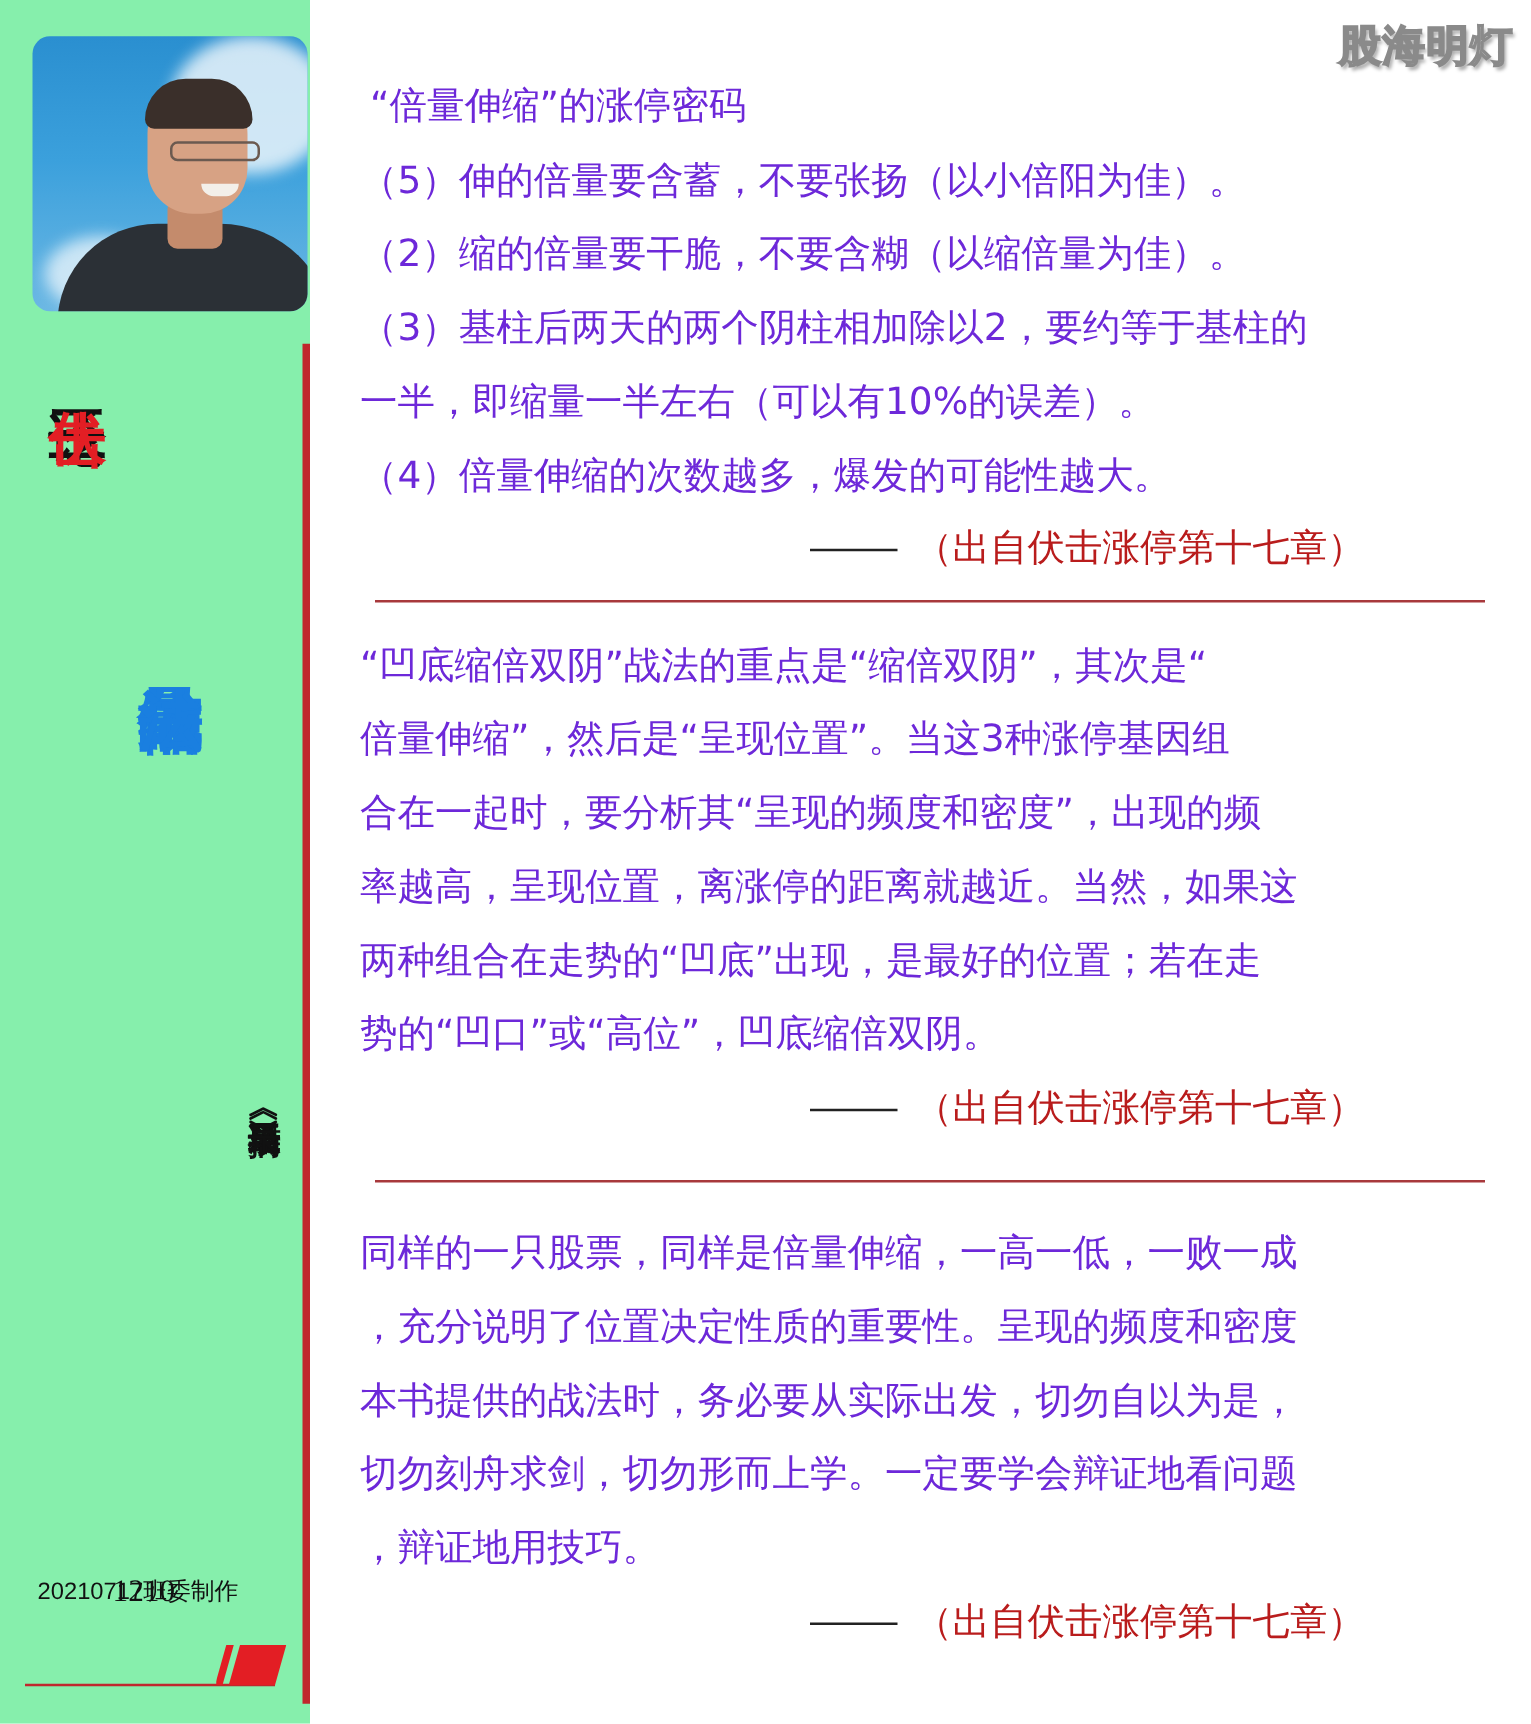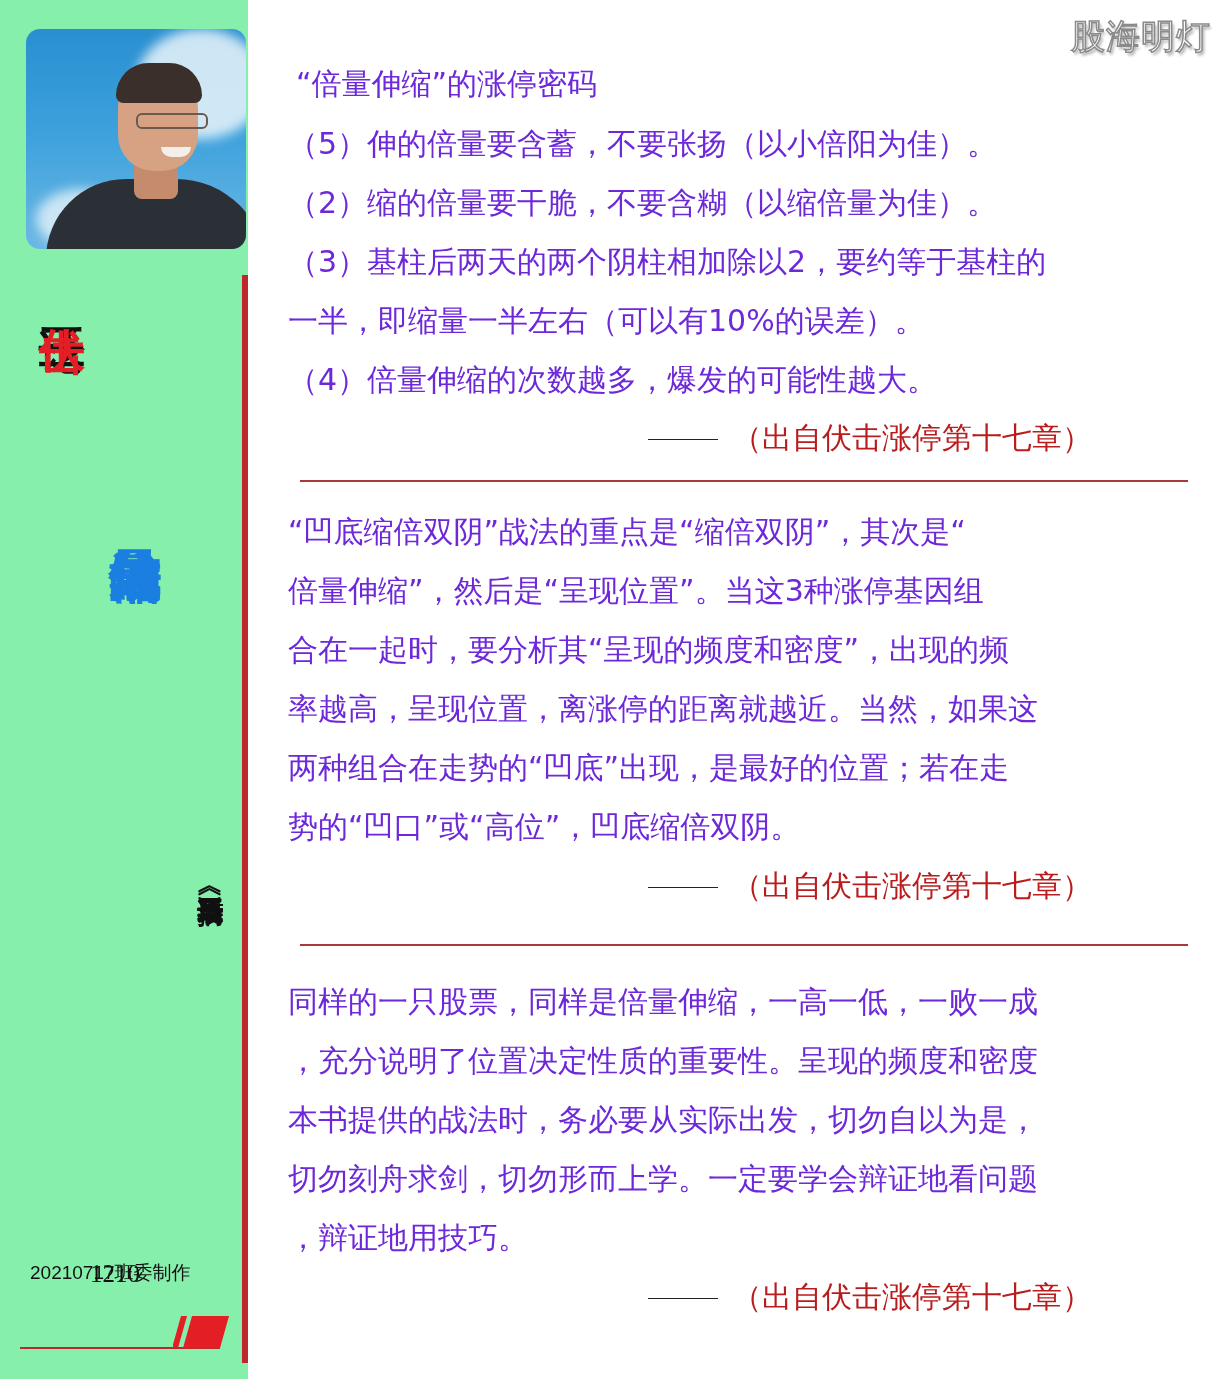--- a/index.html
+++ b/index.html
@@ -38,21 +38,21 @@
   .t1 .red { color:#e31e24; }
   .t2 { left:108px; top:508px; font-size:52px; line-height:56px; color:#1a7fe0; }
   .t3 { left:196px; top:878px; font-size:26px; line-height:30px; color:#111; }
 
   .credit { position:absolute; left:30px; top:1260px; font-size:19px; color:#111; font-family:"Liberation Sans", sans-serif; }
   .page-num { position:absolute; left:90px; top:1260px; font-size:25px; color:#111; font-family:"Liberation Serif", serif; }
   .page-underline { position:absolute; left:20px; top:1347px; width:200px; height:2px; background:#c0272d; }
   .page-slash { position:absolute; left:173px; top:1316px; width:56px; height:32px; }
 
   .watermark {
-    position:absolute; right:14px; top:14px; font-size:34px; font-weight:normal;
+    position:absolute; right:14px; top:14px; font-size:34px; font-weight:bold;
     color:#ffffff; -webkit-text-stroke:1.5px #8a8a8a; letter-spacing:1px;
     text-shadow:2px 3px 3px rgba(0,0,0,0.35);
     font-family:"DejaVu Sans", sans-serif;
   }
 
   .main { position:absolute; left:288px; top:0; width:900px; }
   .line {
     position:absolute; left:0; white-space:nowrap; font-size:30px; color:#6d28d9;
     font-family:"DejaVu Sans", "Liberation Sans", sans-serif;
   }

